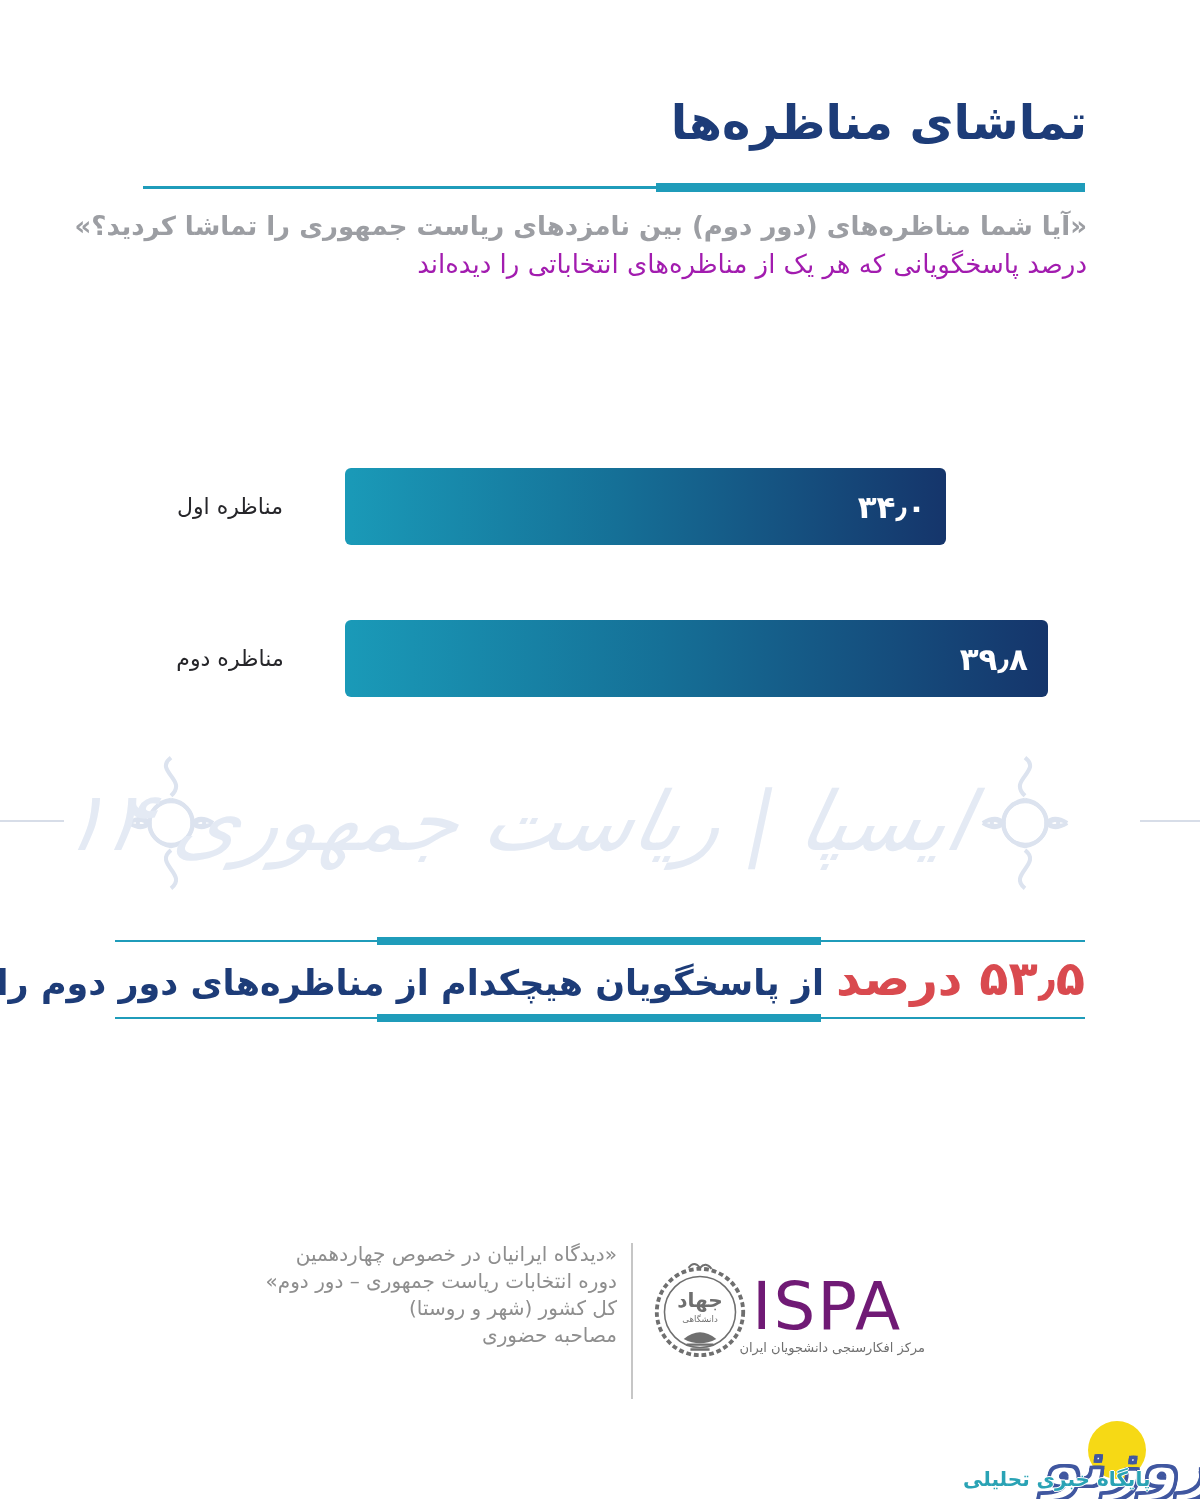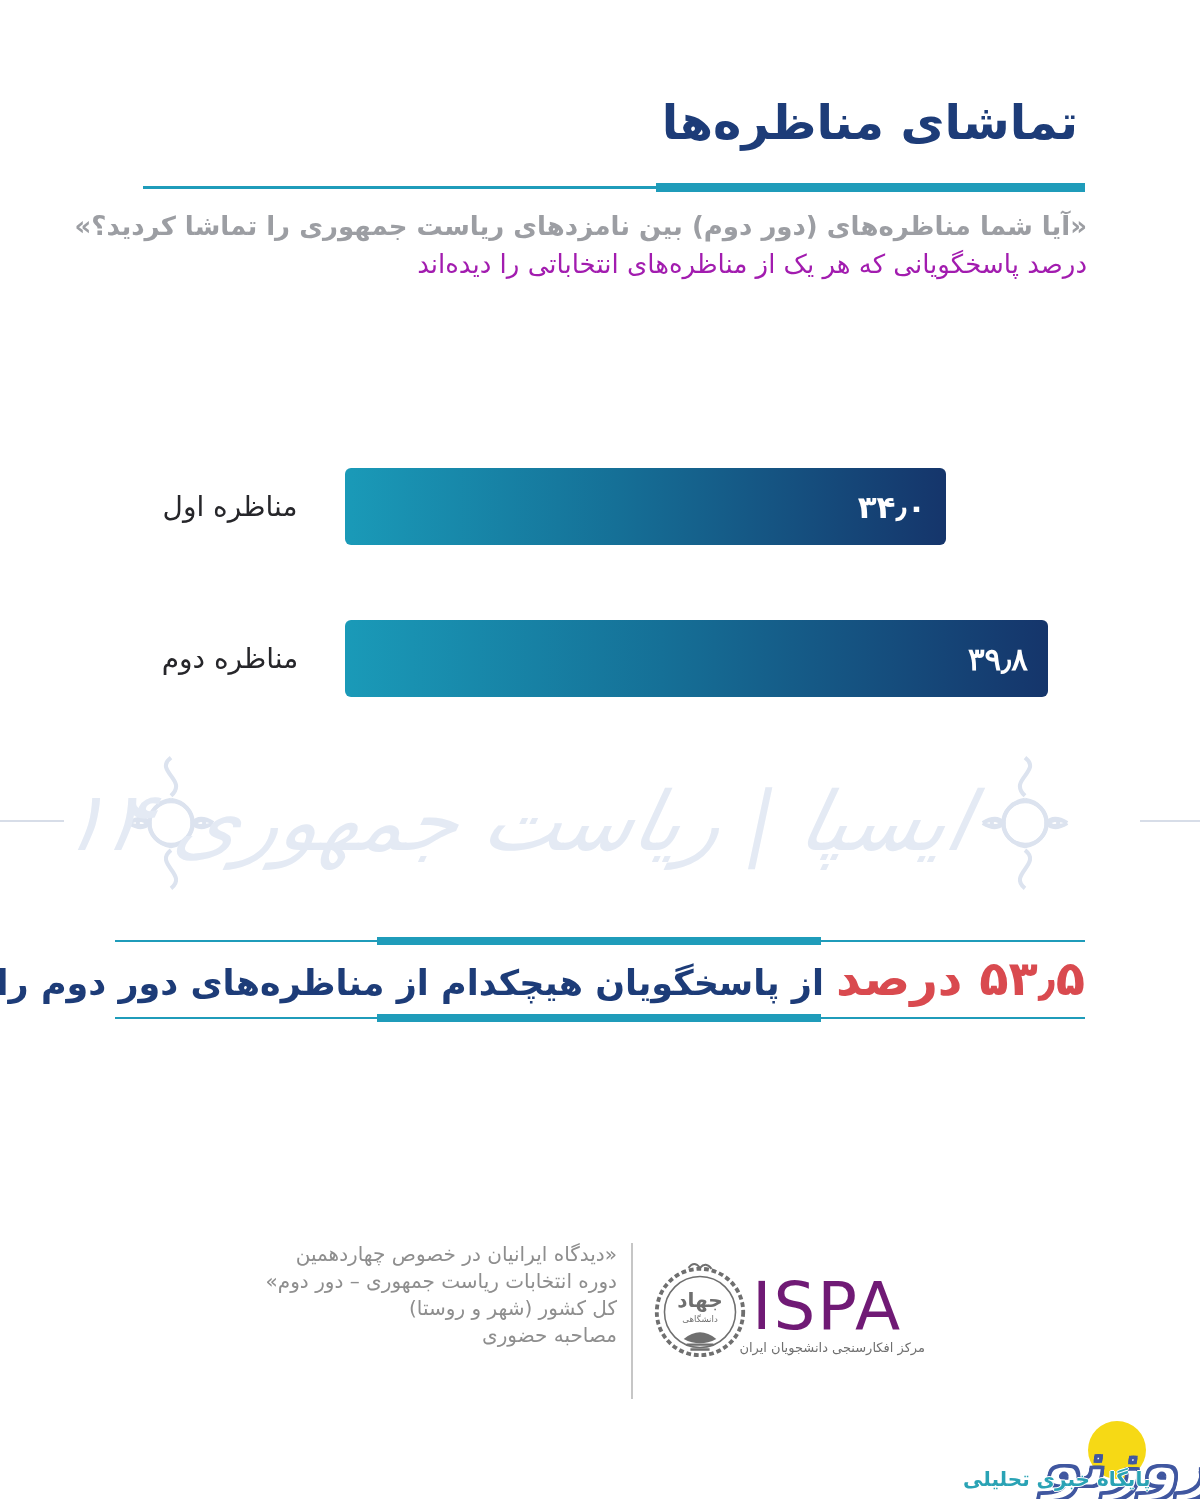--- a/index.html
+++ b/index.html
@@ -4,38 +4,38 @@
 <style>
   * { margin:0; padding:0; box-sizing:border-box; }
   html,body { background:#ffffff; }
   body { font-family:"DejaVu Sans", sans-serif; }
   .page{
     position:relative; width:1200px; height:1499px;
     background:#ffffff; overflow:hidden; margin:0 auto;
   }
   
   .title{
-    position:absolute; top:94px; right:122px;
+    position:absolute; top:94px; right:113px;
     font-size:48px; font-weight:bold; color:#1d3c78; direction:rtl; white-space:nowrap;
   }
   .title-rule-thin{ position:absolute; top:186px; left:143px; width:942px; height:3px; background:#1f9cba; }
   .title-rule-thick{ position:absolute; top:183px; left:656px; width:429px; height:9px; background:#1f9cba; }
   .question{
     position:absolute; top:211px; right:113px;
     font-size:26px; font-weight:bold; color:#9c9ea3; direction:rtl; white-space:nowrap;
   }
   .subtitle{
     position:absolute; top:249px; right:113px;
     font-size:26px; color:#a21caf; direction:rtl; white-space:nowrap;
   }
   
   .bar-row{ position:absolute; left:0; width:1200px; height:77px; }
   .bar-label{
     position:absolute; left:130px; top:0; width:200px; height:77px;
-    line-height:77px; text-align:center; font-size:28px; color:#26262a; direction:rtl; white-space:nowrap;
+    line-height:77px; text-align:center; font-size:22px; color:#26262a; direction:rtl; white-space:nowrap;
   }
   .bar{
     position:absolute; left:345px; top:0; height:77px; width:0;
     background:linear-gradient(90deg,#1a9ab8 0%, #157097 45%, #15356b 100%);
     border-radius:6px;
   }
   .bar-value{
     position:absolute; right:20px; top:0; height:77px; line-height:79px;
     font-size:31px; font-weight:bold; color:#ffffff; direction:rtl; white-space:nowrap;
   }
@@ -106,21 +106,21 @@
 
   <div>
     <div class="bar-row" style="top:468px">
       <div class="bar-label">مناظره اول</div>
       <div class="bar" style="width: 601px;">
         <span class="bar-value">۳۴٫۰</span>
       </div>
     </div>
     <div class="bar-row" style="top:620px">
       <div class="bar-label">مناظره دوم</div>
-      <div class="bar" style="width: 703px; font-family: Liberation Serif, serif;">
+      <div class="bar" style="width: 703px;">
         <span class="bar-value">۳۹٫۸</span>
       </div>
     </div>
   </div>
 
   <div class="wm-line left"></div>
   <div class="wm-line right"></div>
   <svg class="wm-ornament left" viewBox="0 0 66 100" xmlns="http://www.w3.org/2000/svg">
     <g fill="none" stroke="#dce3ef" stroke-width="3">
       <path d="M33 2 C20 12 46 18 33 30"></path>

